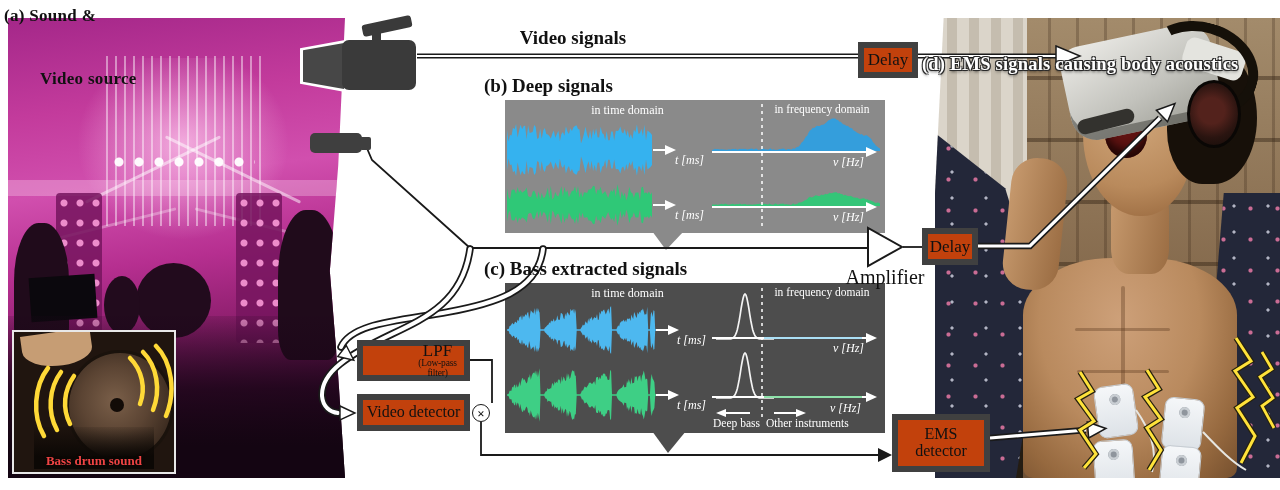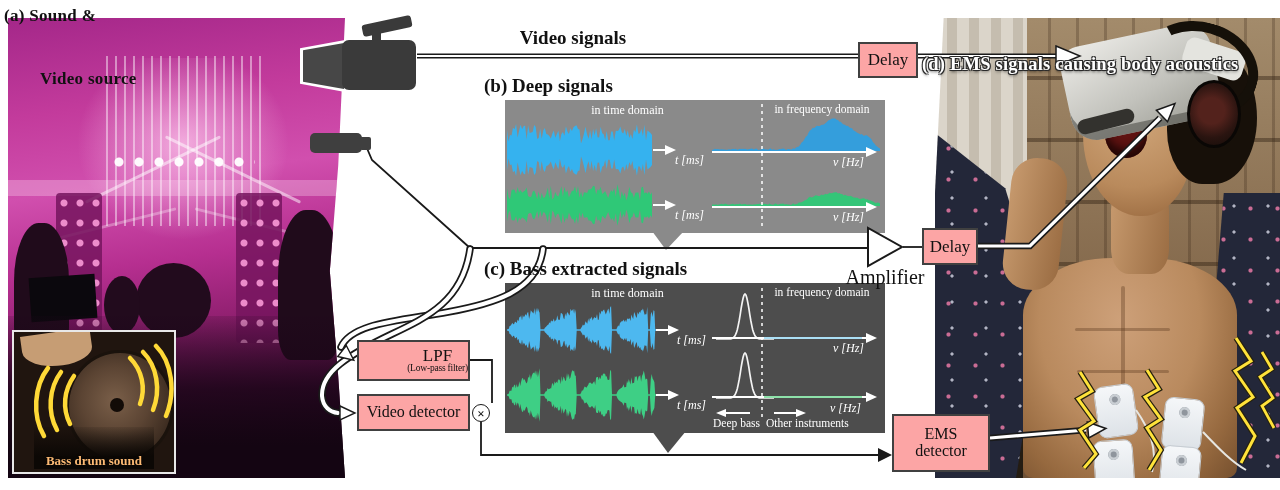--- a/index.html
+++ b/index.html
@@ -30,21 +30,21 @@
   #a-title1{left:4px;top:6px;font-size:17px;font-weight:bold;letter-spacing:.3px;}
   #a-title2{left:40px;top:30px;font-size:17px;font-weight:bold;letter-spacing:.3px;}
   
   #inset{left:4px;top:312px;width:164px;height:144px;background:#20150f;border:2px solid #e8e8e8;
     box-sizing:border-box;overflow:hidden;}
   .in-arm{left:8px;top:0;width:70px;height:34px;background:#c69d74;border-radius:0 0 45% 55%;transform:rotate(-8deg);}
   .in-drum{left:52px;top:18px;width:102px;height:106px;border-radius:50%;border:3px solid #1a120c;
     background:radial-gradient(circle at 45% 45%,#7a5f49 0%,#5b4433 42%,#3a2a1f 75%,#241a12 100%);}
   .in-hole{left:96px;top:66px;width:14px;height:14px;border-radius:50%;background:#120b07;}
   .in-hw{left:20px;top:95px;width:120px;height:42px;background:linear-gradient(180deg,rgba(10,7,5,.1),#0c0805 70%);}
-  #inset-caption{left:0;right:0;bottom:3px;text-align:center;color:#fdba74;font-size:13px;font-weight:bold;
+  #inset-caption{left:0;right:0;bottom:3px;text-align:center;color:#ef4444;font-size:13px;font-weight:bold;
     text-shadow:0 0 3px #000;}
   
   #right-photo{left:935px;top:18px;width:345px;height:460px;
     background:linear-gradient(100deg,#d9d2c6 0%,#cdc5b6 14%,#a8927url5 26%,#93795a 42%,#7d6449 58%,#6e583f 72%,#5d472d 88%);
     clip-path:polygon(2.5% 0,100% 0,100% 100%,0 100%,0 38%);}
   .rp-shelf{left:85px;top:0;width:260px;height:460px;
     background-image:repeating-linear-gradient(90deg,rgba(50,32,18,.25) 0 3px,rgba(0,0,0,0) 3px 28px),
       repeating-linear-gradient(180deg,rgba(0,0,0,0) 0 58px,rgba(40,25,12,.4) 58px 62px),
       linear-gradient(180deg,#a38b6b,#6e5136);}
   .rp-pillar{left:0;top:0;width:92px;height:225px;
@@ -98,21 +98,21 @@
   .mic-body{left:0;top:5px;width:52px;height:20px;background:#3f3f3f;border-radius:5px;}
   .mic-clamp{left:50px;top:9px;width:11px;height:13px;background:#3f3f3f;border-radius:2px;}
   
   .panel{background:#8a8a8a;}
   #panel-b{left:505px;top:100px;width:380px;height:133px;}
   #panel-c{left:505px;top:283px;width:380px;height:150px;background:#4d4d4d;}
   .p-label{color:#fff;font-size:12px;text-align:center;white-space:nowrap;}
   .ax-label{color:#fff;font-size:12px;font-style:italic;white-space:nowrap;}
   .heading{font-size:19px;font-weight:bold;white-space:nowrap;}
   
-  .fbox{background:#fca5a5;border:2px solid #404040;box-sizing:border-box;display:flex;flex-direction:column;
+  .fbox{background:#c2410c;border:6px solid #404040;box-sizing:border-box;display:flex;flex-direction:column;
     align-items:center;justify-content:center;text-align:center;line-height:1.05;}
   #delay1{left:858px;top:42px;width:60px;height:36px;font-size:17px;}
   #delay2{left:922px;top:228px;width:56px;height:37px;font-size:17px;}
   #lpf{left:357px;top:340px;width:113px;height:41px;font-size:17px;padding-left:48px;}
   #lpf .sub{font-size:9.5px;letter-spacing:-.2px;}
   #kick{left:357px;top:394px;width:113px;height:37px;font-size:16px;}
   #ems{left:892px;top:414px;width:98px;height:58px;font-size:16px;}
   #mult{left:472px;top:404px;width:18px;height:18px;border-radius:50%;background:#fff;border:1.6px solid #1a1a1a;
     box-sizing:border-box;font-size:13px;line-height:13px;display:flex;align-items:center;justify-content:center;font-weight:bold;}
   #video-label{left:500px;top:27px;width:146px;text-align:center;}

